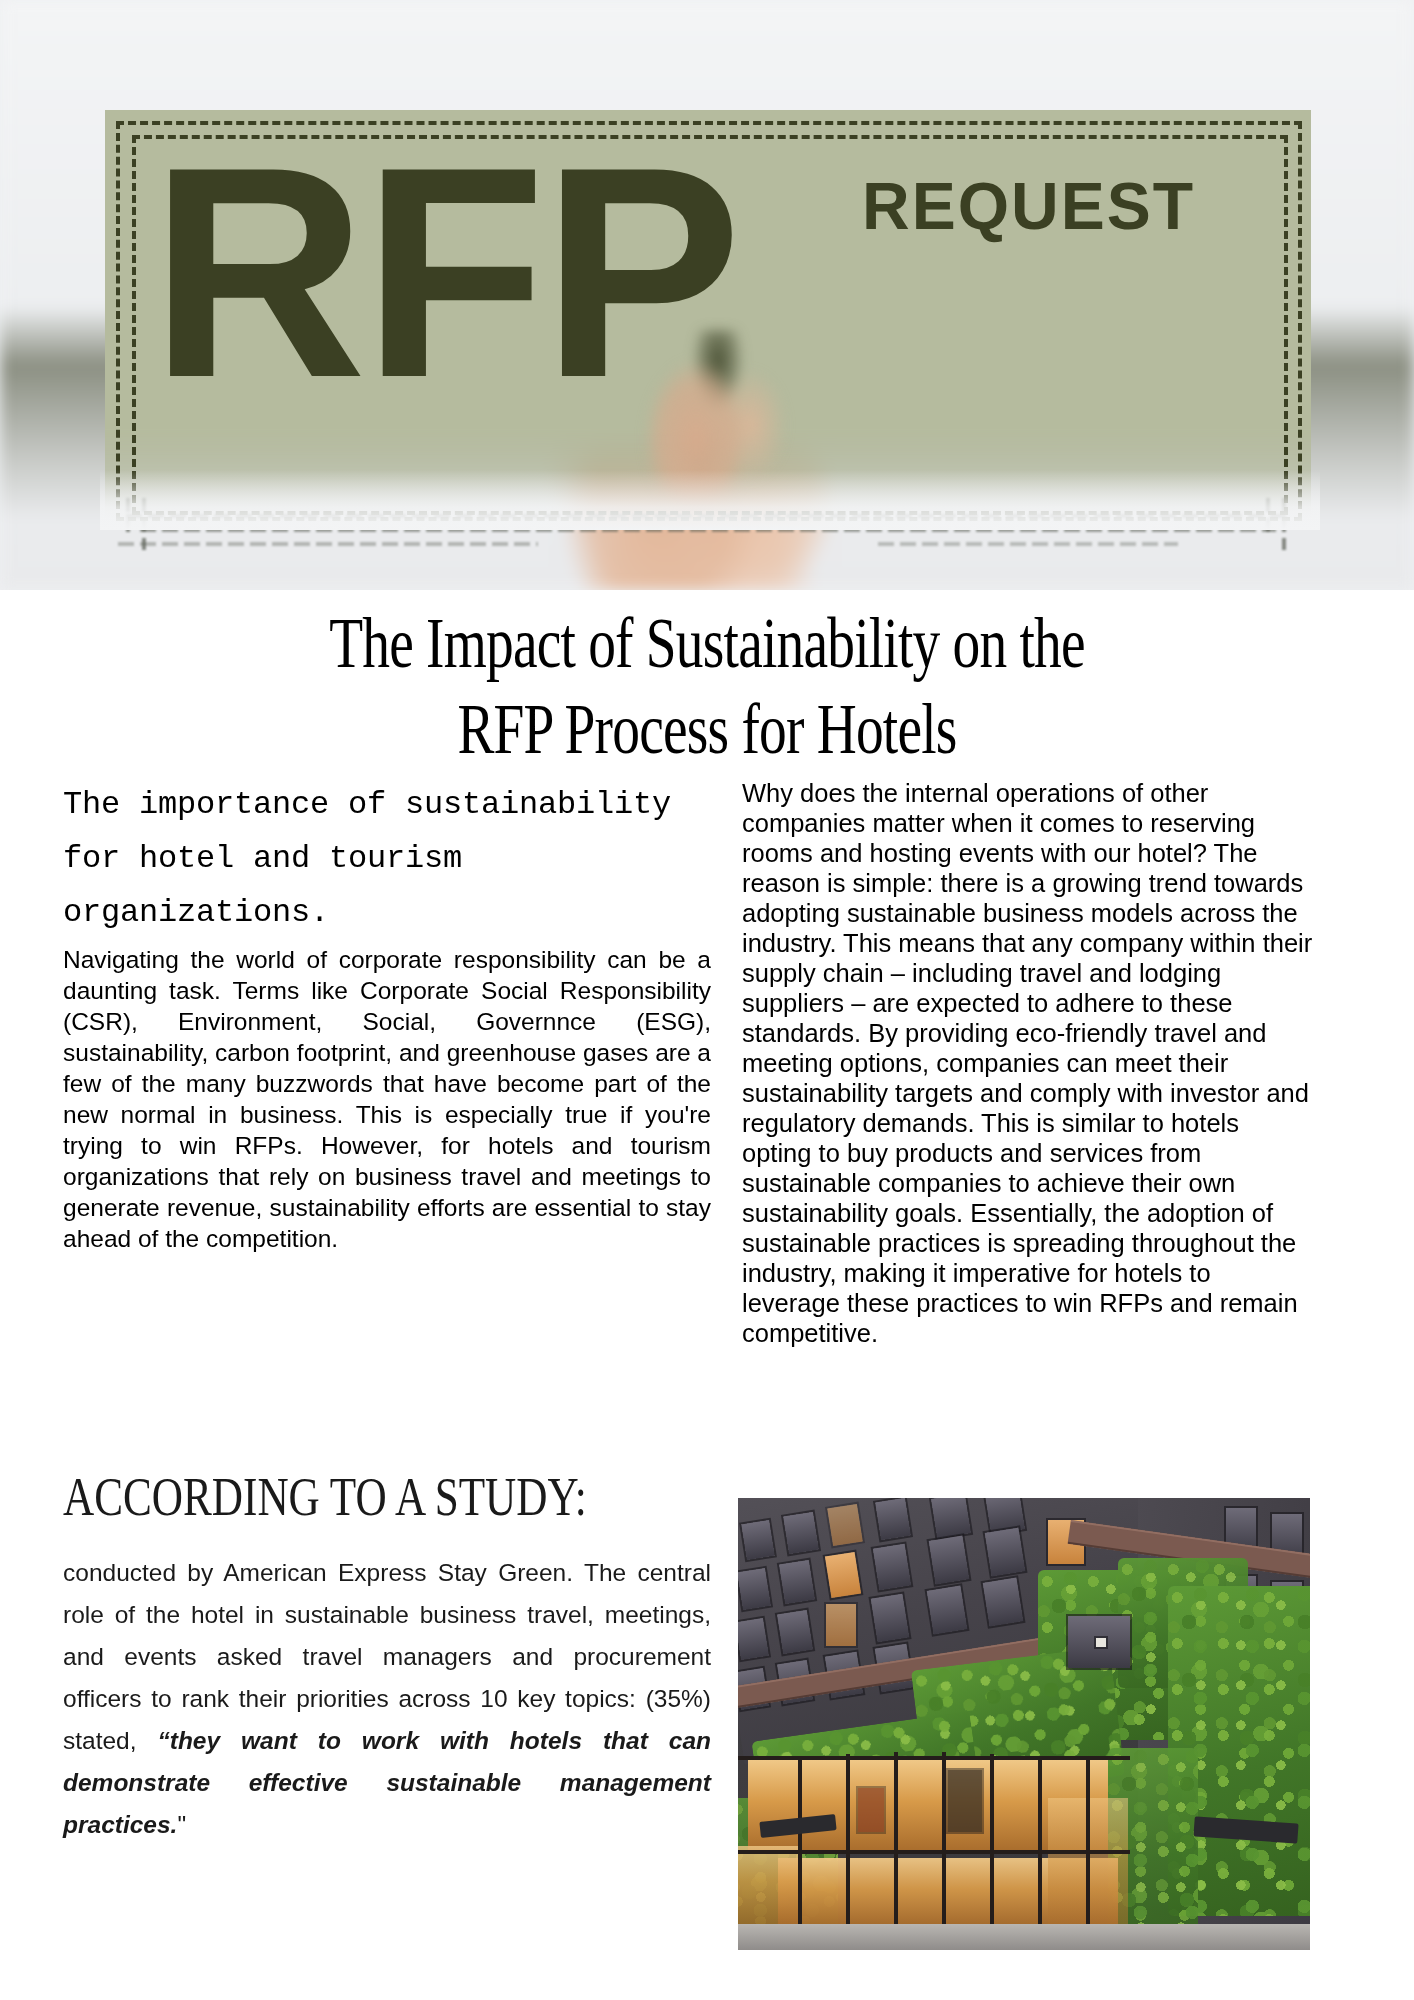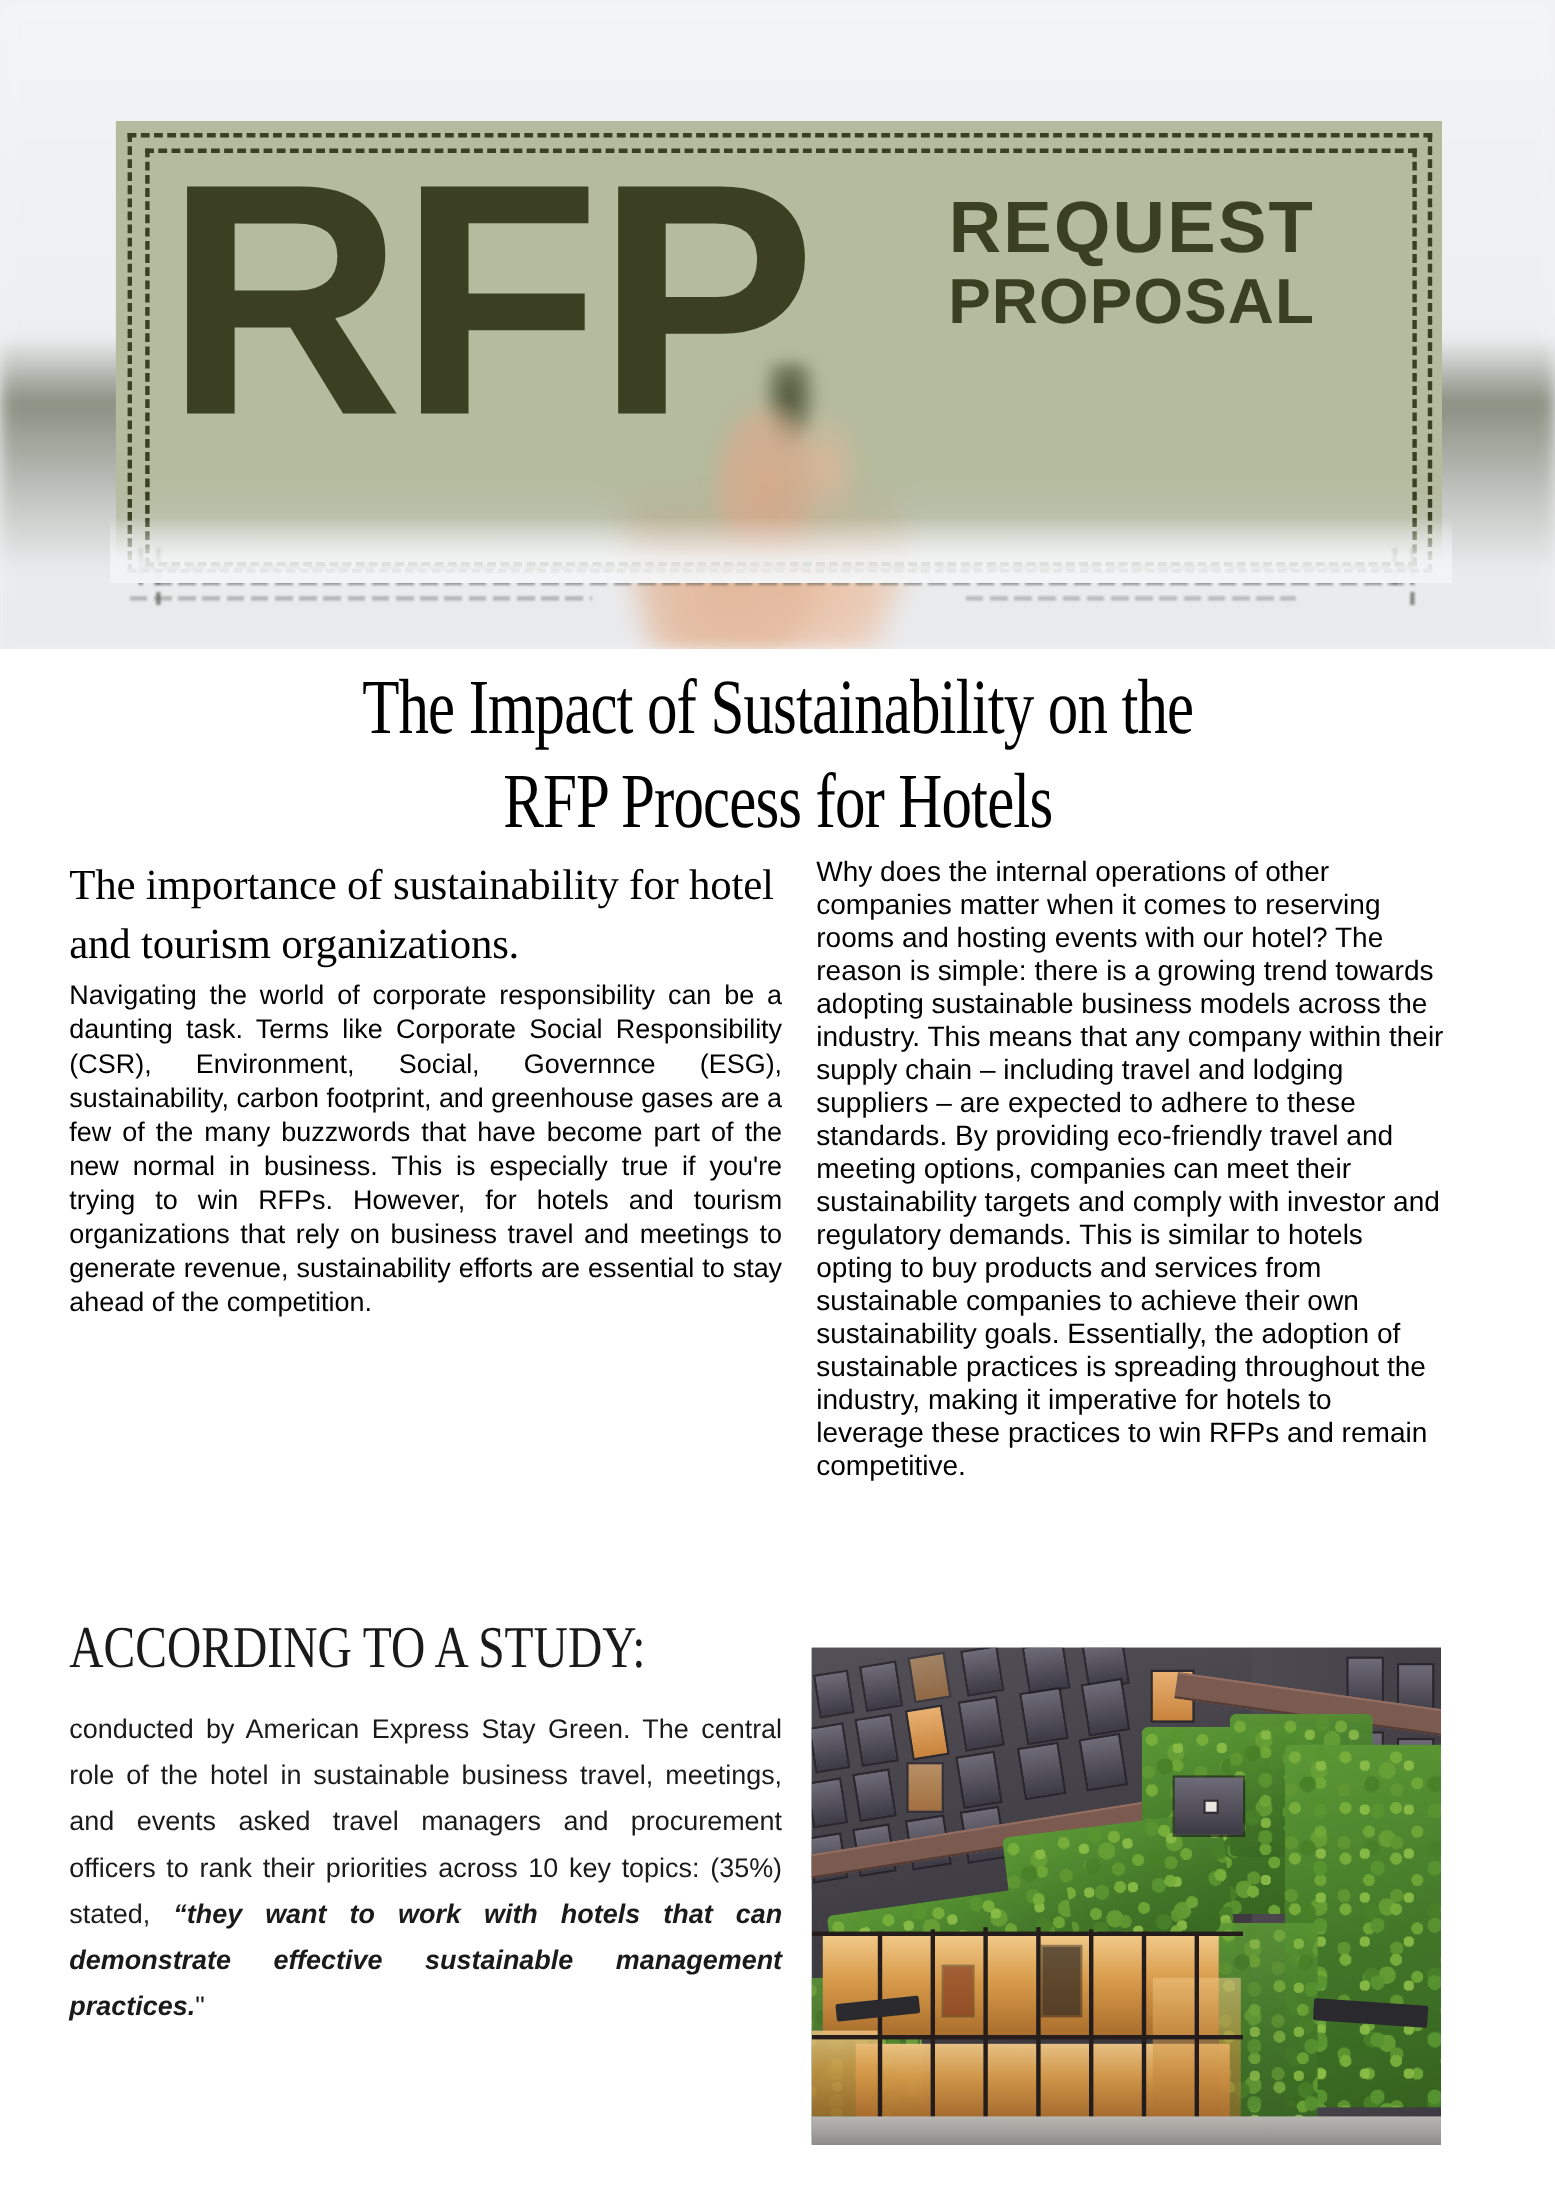--- a/index.html
+++ b/index.html
@@ -188,23 +188,23 @@
   }
   .col-right {
     position: absolute;
     left: 742px;
     top: 778px;
     width: 572px;
   }
 
   .subhead {
     margin: 0 0 4px 0;
-    font-family: Liberation Serif, serif;
+    font-family: Liberation Mono, monospace;
     font-weight: normal;
-    font-size: 39px;
+    font-size: 32px;
     line-height: 54px;
     letter-spacing: -0.2px;
     color: #000;
   }
   .body-text {
     margin: 0;
     font-family: "Liberation Sans", sans-serif;
     font-size: 24.5px;
     line-height: 31px;
     text-align: justify;
@@ -346,21 +346,20 @@
   </div>
 
   <div class="rfp-panel"></div>
   <div class="rfp-border-outer"></div>
   <div class="rfp-border-inner"></div>
 
   <div class="rfp-big">RFP</div>
 
   <div class="rfp-stack">
     <div class="l1">REQUEST</div>
-    <div class="l3">PROPOSAL</div>
   </div>
 
   <div class="finger-front"></div>
   <div class="rfp-mask-fade"></div>
 </div>
 
 <h1 class="doc-title">
   <span>The Impact of Sustainability on the</span><br>
   <span>RFP Process for Hotels</span>
 </h1>

